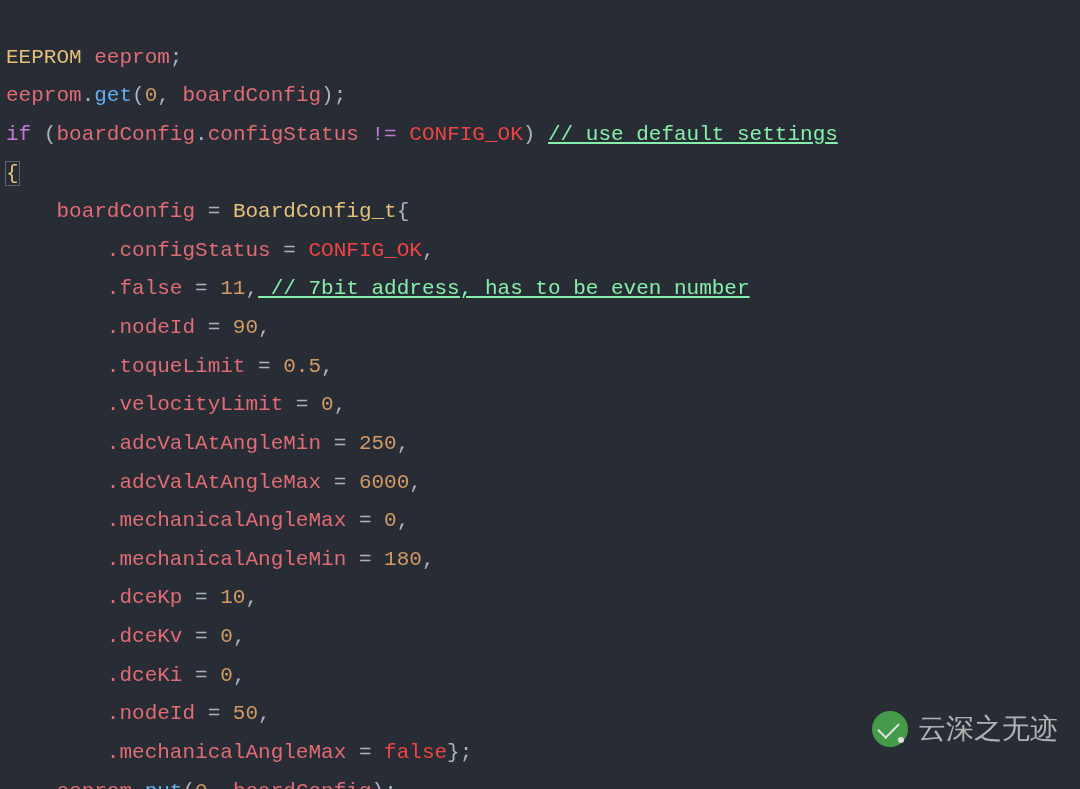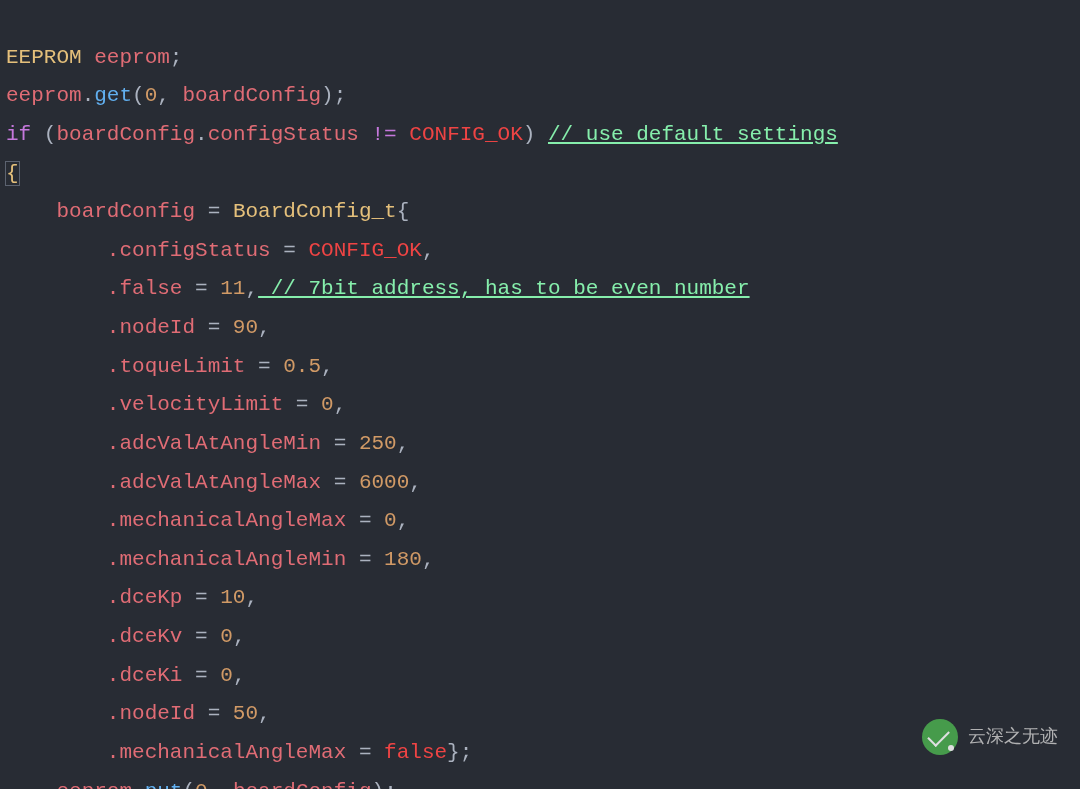--- a/index.html
+++ b/index.html
@@ -13,21 +13,21 @@
   .tok-key{color:#c678dd;text-align:right;}      
   .tok-const{color:#ef4444;}    
   .tok-op{color:#c678dd;}       
   .tok-assign{color:#abb2bf;}   
   .tok-punc{color:#abb2bf;}
   .tok-comment{color:#86efac;font-style:normal;text-decoration:underline;}
   .tok-brace{color:#e5c07b;}    
   .brace-hl{outline:1px solid #5c6370;}
   .watermark{position:absolute;right:22px;bottom:34px;display:flex;
     align-items:center;gap:10px;color:#c9c9c9;font-family:"Microsoft YaHei",sans-serif;
-    font-size:18px;opacity:0.85;}
+    font-size:28px;opacity:0.85;}
   .wm-badge{width:36px;height:36px;border-radius:50%;background:#4caf50;
     position:relative;display:inline-flex;align-items:center;justify-content:center;}
   .wm-badge::before{content:"";width:18px;height:10px;border:2px solid #fff;
     border-top:none;border-right:none;transform:rotate(-45deg) translateY(-2px);}
   .wm-badge::after{content:"";position:absolute;right:4px;bottom:4px;width:6px;height:6px;
     border-radius:50%;background:#fff;}
 </style>
 </head>
 <body>
 

